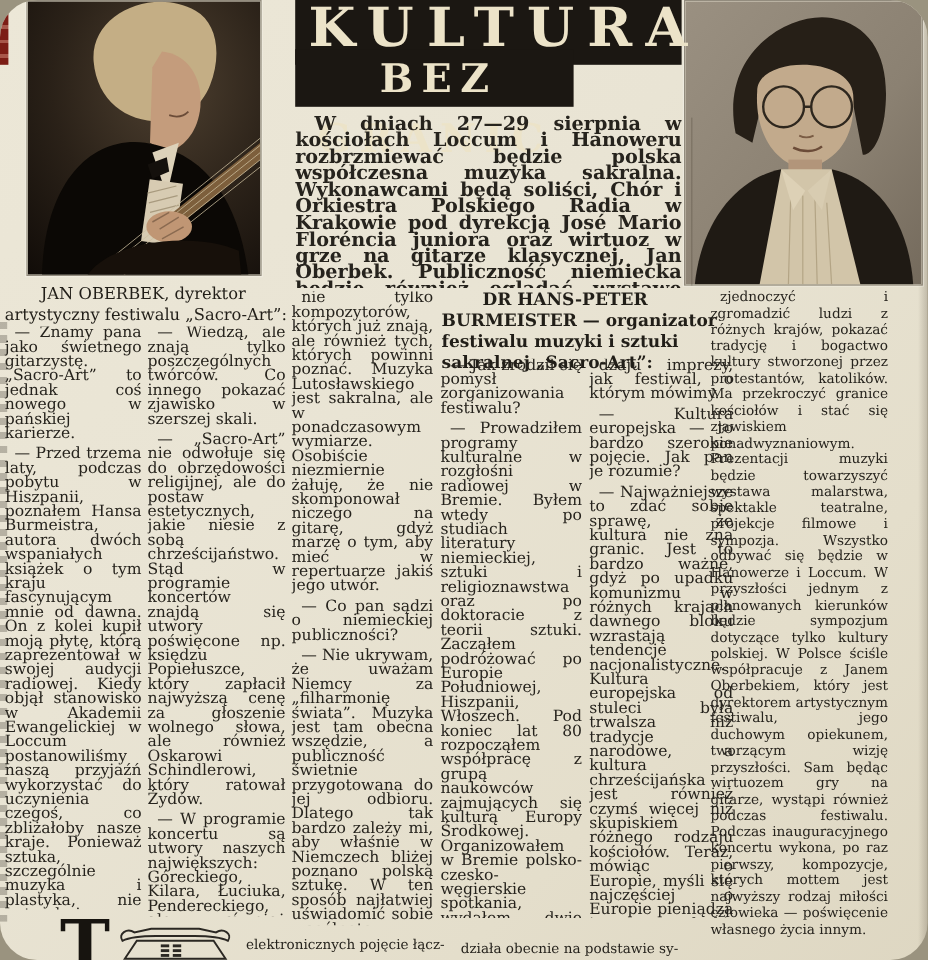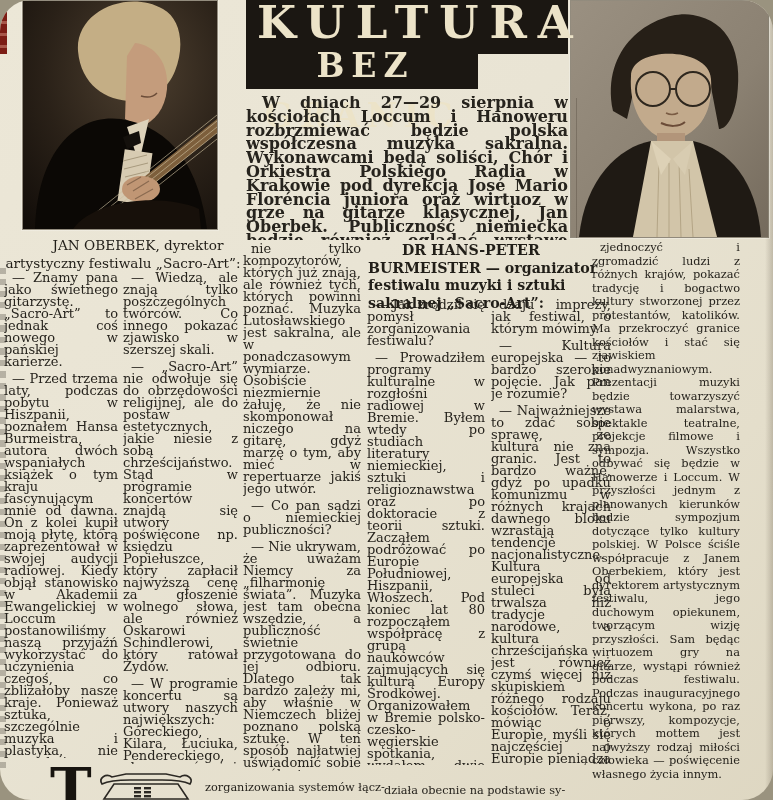--- a/index.html
+++ b/index.html
@@ -21,21 +21,21 @@
   .bar{position:absolute;background:#1b1712;color:#ece3c8;font-weight:bold;text-align:center;
        font-family:"DejaVu Serif","Liberation Serif",serif;}
   .bar1{left:246px;top:-14px;width:322px;height:68px;font-size:45px;line-height:74px;letter-spacing:11px;text-indent:11px;}
   .bar2{left:246px;top:41px;width:232px;height:48px;font-size:33px;line-height:50px;letter-spacing:7px;text-indent:7px;}
   
   .intro{position:absolute;left:246px;top:96px;width:322px;height:144px;overflow:hidden;
          font-weight:bold;font-size:16px;line-height:13.8px;text-align:justify;text-indent:16px;word-spacing:2px;}
   .vrule{position:absolute;left:576px;top:98px;width:1px;height:140px;background:rgba(60,50,40,.28);}
   
   .sec-head{position:absolute;font-size:13.6px;line-height:18px;color:#211e18;}
-  .head1{left:4px;top:236px;width:238px;text-indent:30px;text-align:center;}
+  .head1{left:4px;top:236px;width:238px;text-indent:30px;}
   .head2{left:368px;top:242px;width:274px;font-size:14.2px;line-height:17.6px;text-indent:34px;font-weight:bold;}
   
   .col{position:absolute;overflow:hidden;font-size:13px;line-height:12px;}
   .col p{margin:0 0 5px;text-indent:8px;text-align:justify;}
   .col p.q{font-weight:normal;}
   .col1{left:4px;top:272px;width:114px;height:486px;}
   .col2{left:123px;top:272px;width:115px;height:492px;}
   .col3{left:243px;top:243px;width:118px;height:528px;}
   .col4{left:367px;top:299px;width:118px;height:466px;}
   .col5{left:491px;top:299px;width:120px;height:466px;}
@@ -161,17 +161,17 @@
       <g fill="#2b2823">
         <rect x="38" y="15" width="7" height="2.4"></rect>
           <rect x="48" y="15" width="7" height="2.4"></rect>
         <rect x="38" y="19" width="7" height="2.4"></rect>
           <rect x="48" y="19" width="7" height="2.4"></rect>
         <rect x="38" y="23" width="7" height="2.4"></rect>
           <rect x="48" y="23" width="7" height="2.4"></rect>
       </g>
     </svg>
   </div>
-  <div class="frag frag1">zorganizowania systemów łącz-</div>
+  <div class="frag frag1">elektronicznych pojęcie łącz-</div>
   <div class="frag frag2">działa obecnie na podstawie sy-</div>
   <div class="frag frag3">szość. Podobnie jest w kilku in-</div>
 
 </div>
 
 </body></html>

